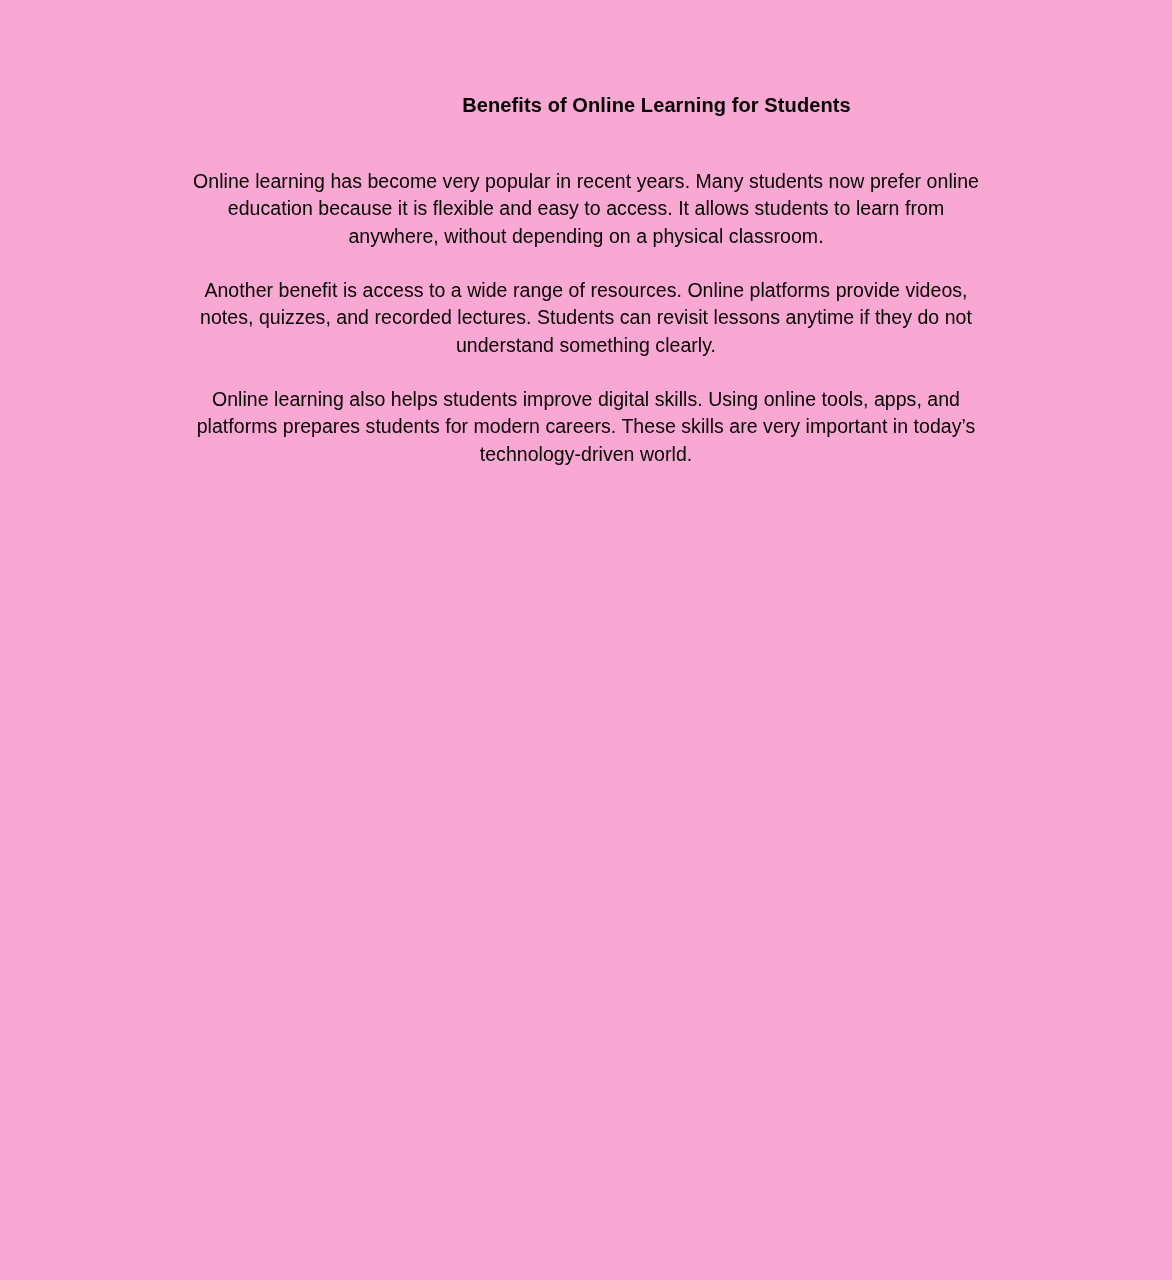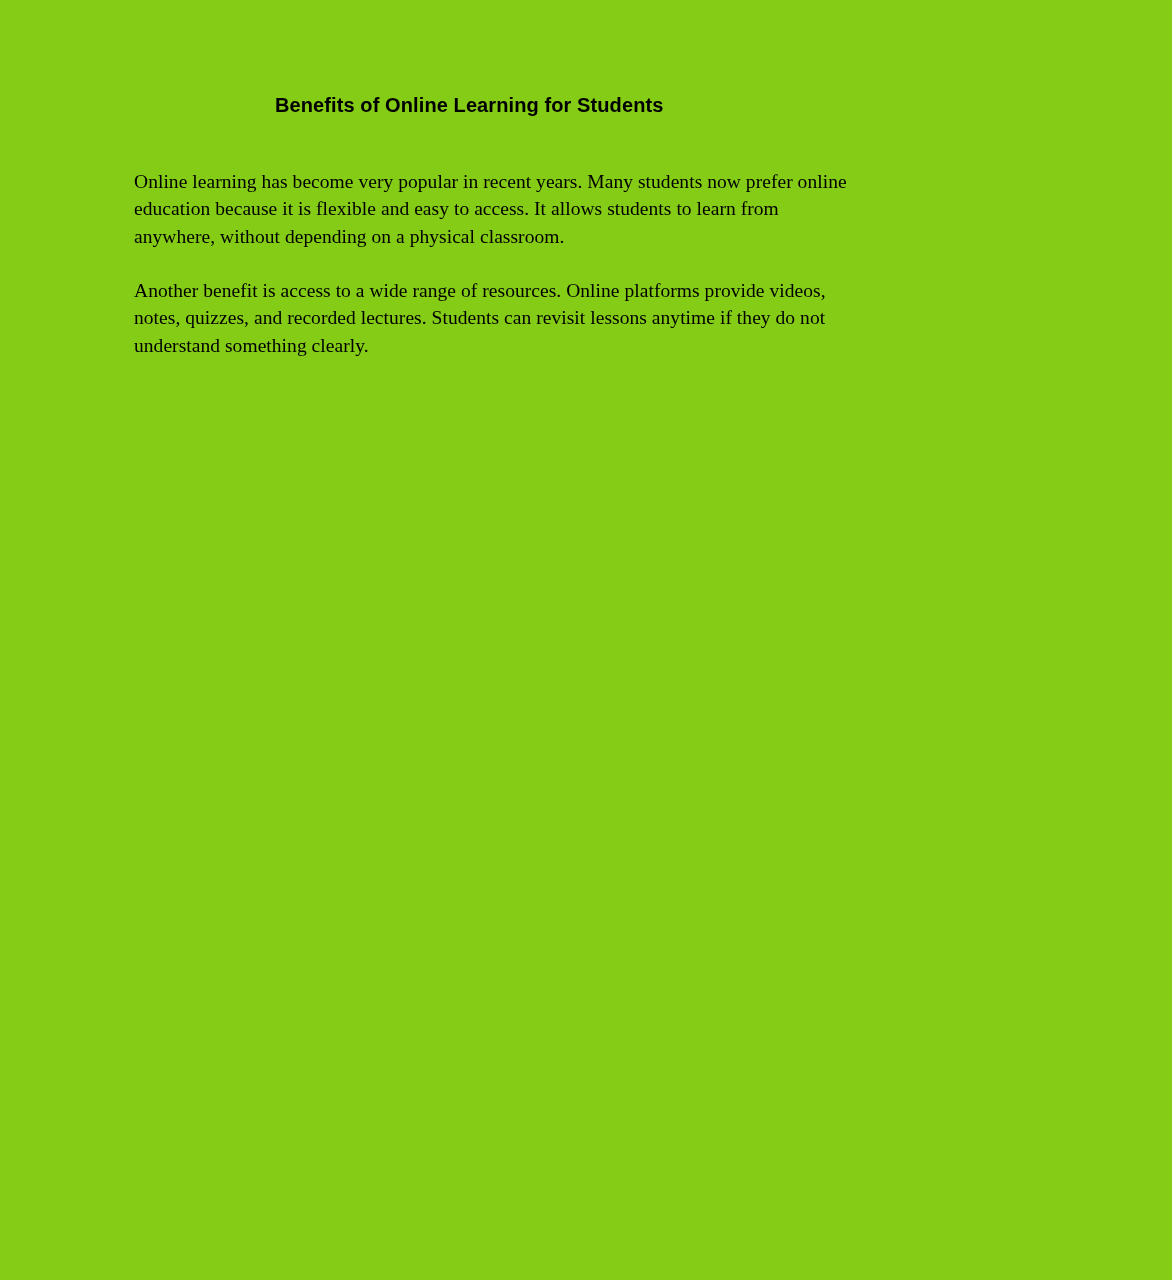--- a/index.html
+++ b/index.html
@@ -4,51 +4,54 @@
 <style>
   html, body {
     margin: 0;
     padding: 0;
     background: #ffffff;
   }
   .page {
     position: relative;
     width: 1172px;
     height: 1280px;
-    background: #84cc16;
+    background: #f9a8d4;
     overflow: hidden;
     box-sizing: border-box;
     padding: 92px 134px 0 134px;
     font-family: "Liberation Sans", "DejaVu Sans", sans-serif;
     color: #000000;
+    text-align: center;
     -webkit-font-smoothing: antialiased;
   }
   .doc-title {
     font-size: 20px;
     font-weight: bold;
     line-height: 27px;
     margin: 0 0 49px 141px;
     letter-spacing: 0.1px;
   }
   .doc-body p {
     font-size: 19.5px;
     font-weight: 400;
     line-height: 27.25px;
     margin: 0 0 27.25px 0;
     white-space: pre-line;
     letter-spacing: 0.05px;
-    font-family: Liberation Serif, serif;
   }
 </style>
 </head>
 <body>
 
 <div class="page">
   <h1 class="doc-title">Benefits of Online Learning for Students</h1>
   <div class="doc-body">
       <p>Online learning has become very popular in recent years. Many students now prefer online
 education because it is flexible and easy to access. It allows students to learn from
 anywhere, without depending on a physical classroom.</p>
       <p>Another benefit is access to a wide range of resources. Online platforms provide videos,
 notes, quizzes, and recorded lectures. Students can revisit lessons anytime if they do not
 understand something clearly.</p>
+      <p>Online learning also helps students improve digital skills. Using online tools, apps, and
+platforms prepares students for modern careers. These skills are very important in today’s
+technology-driven world.</p>
     </div>
 </div>
 
 </body></html>

